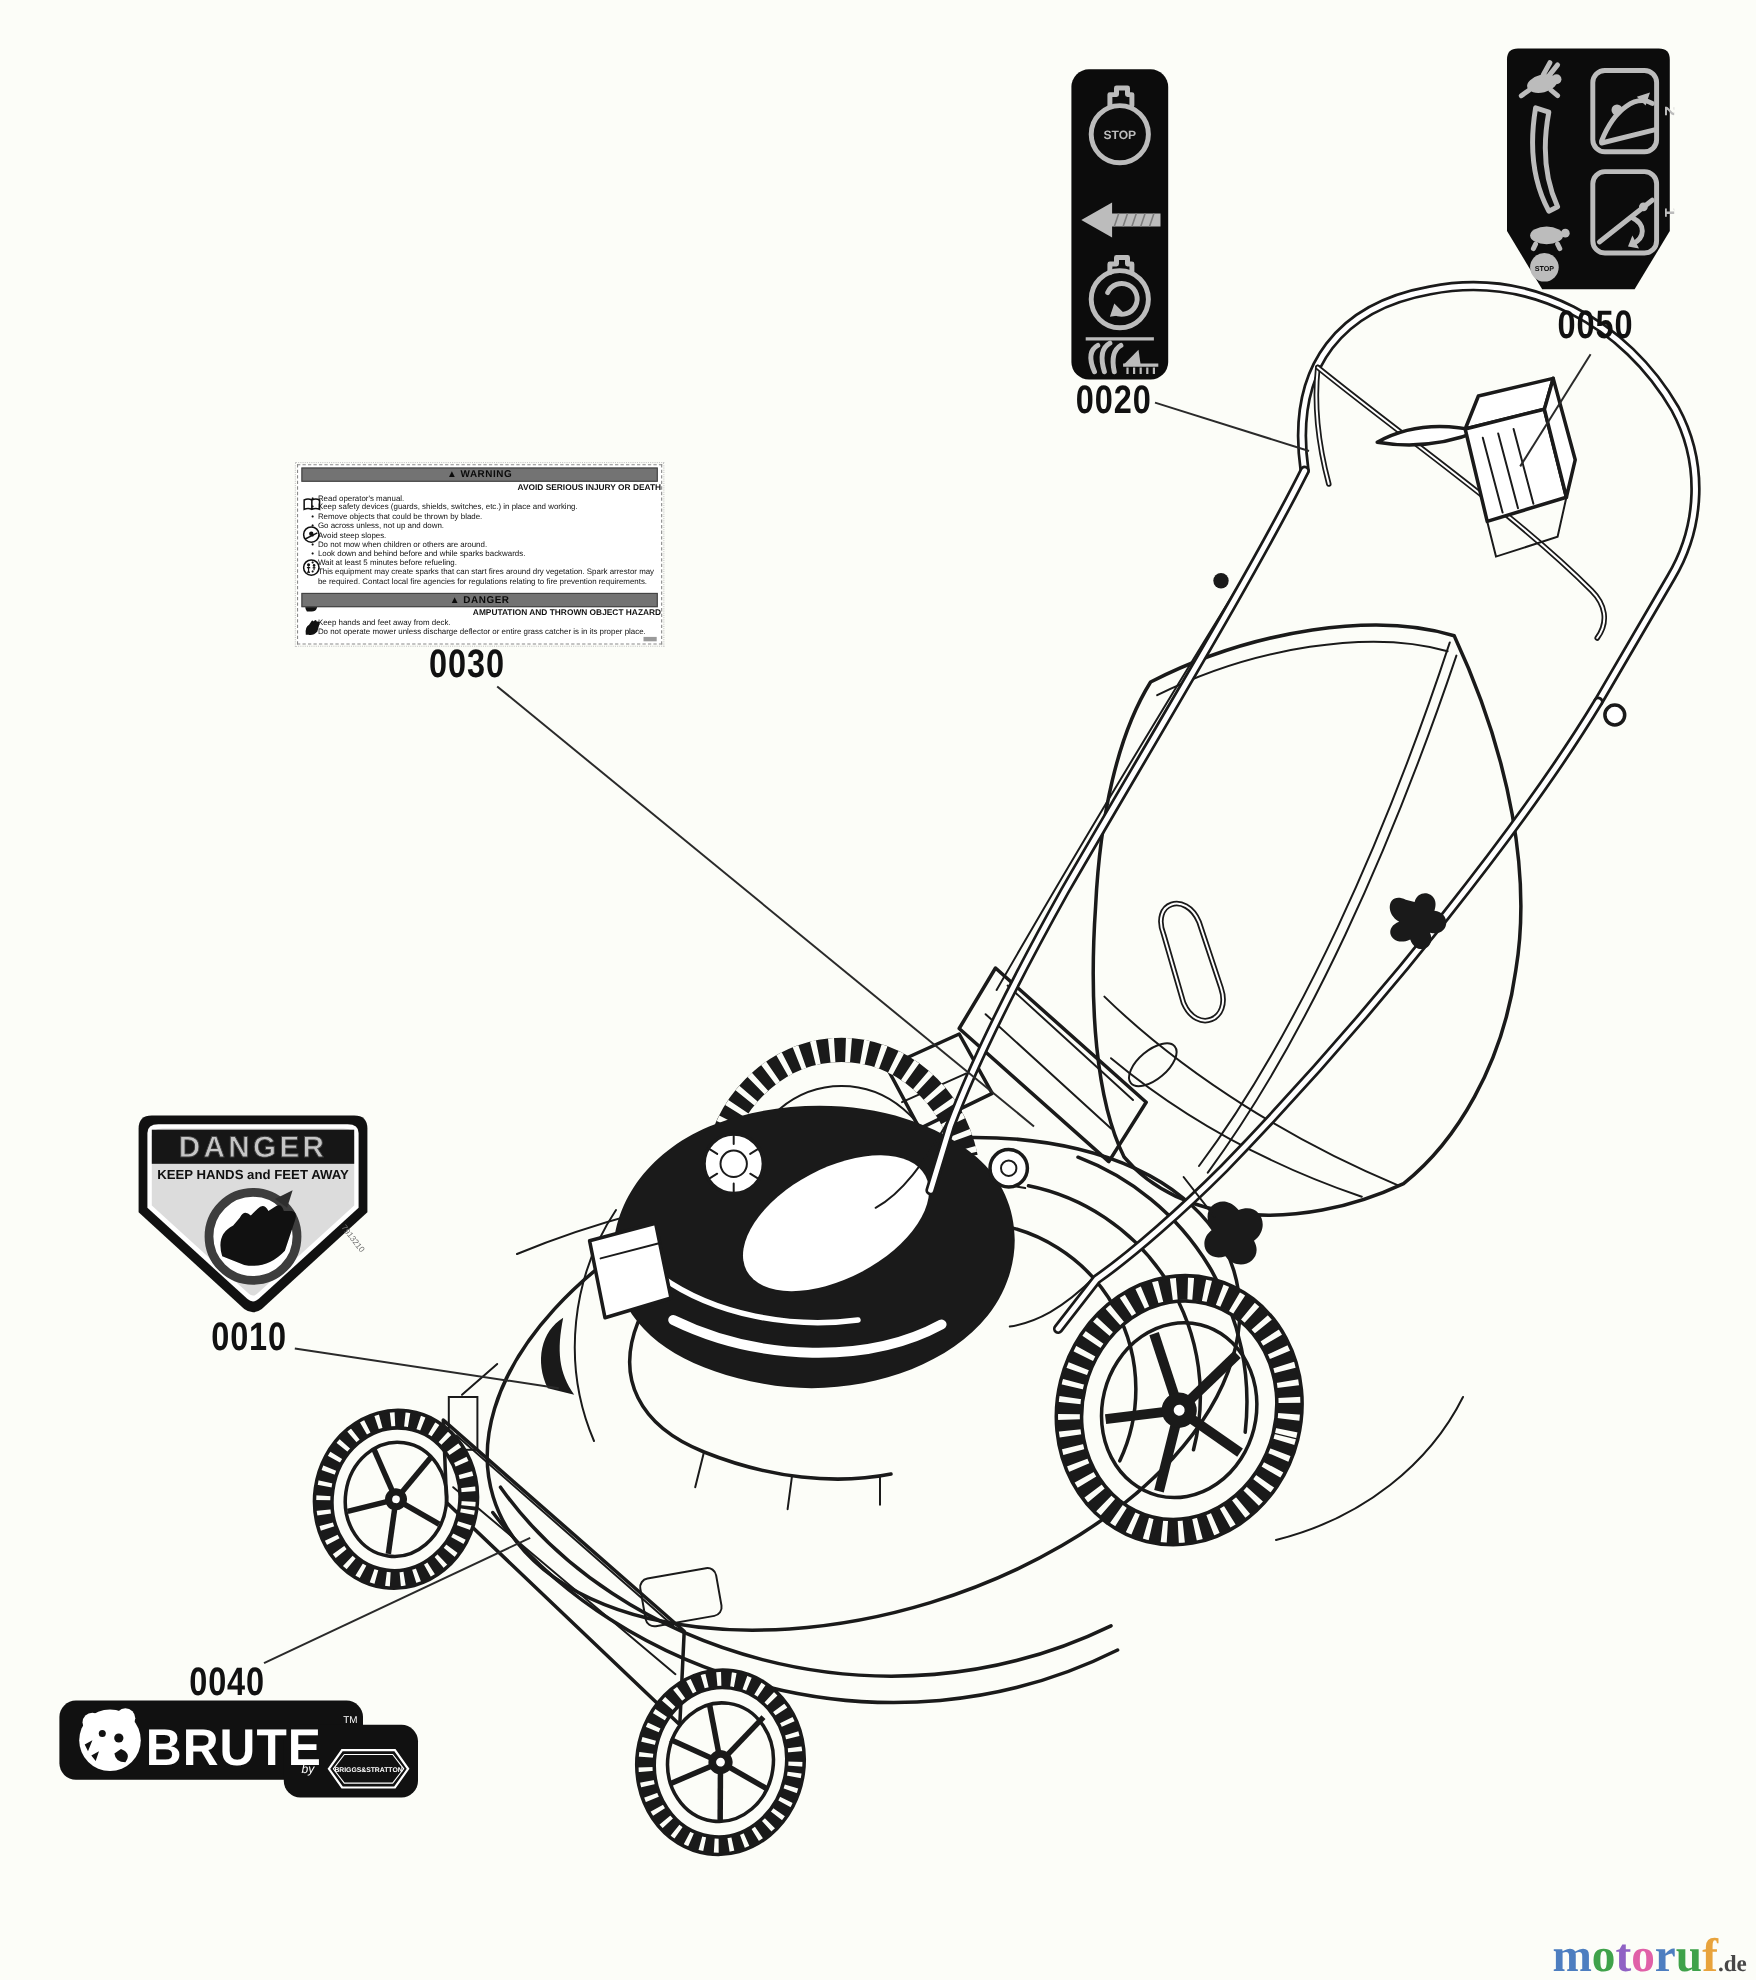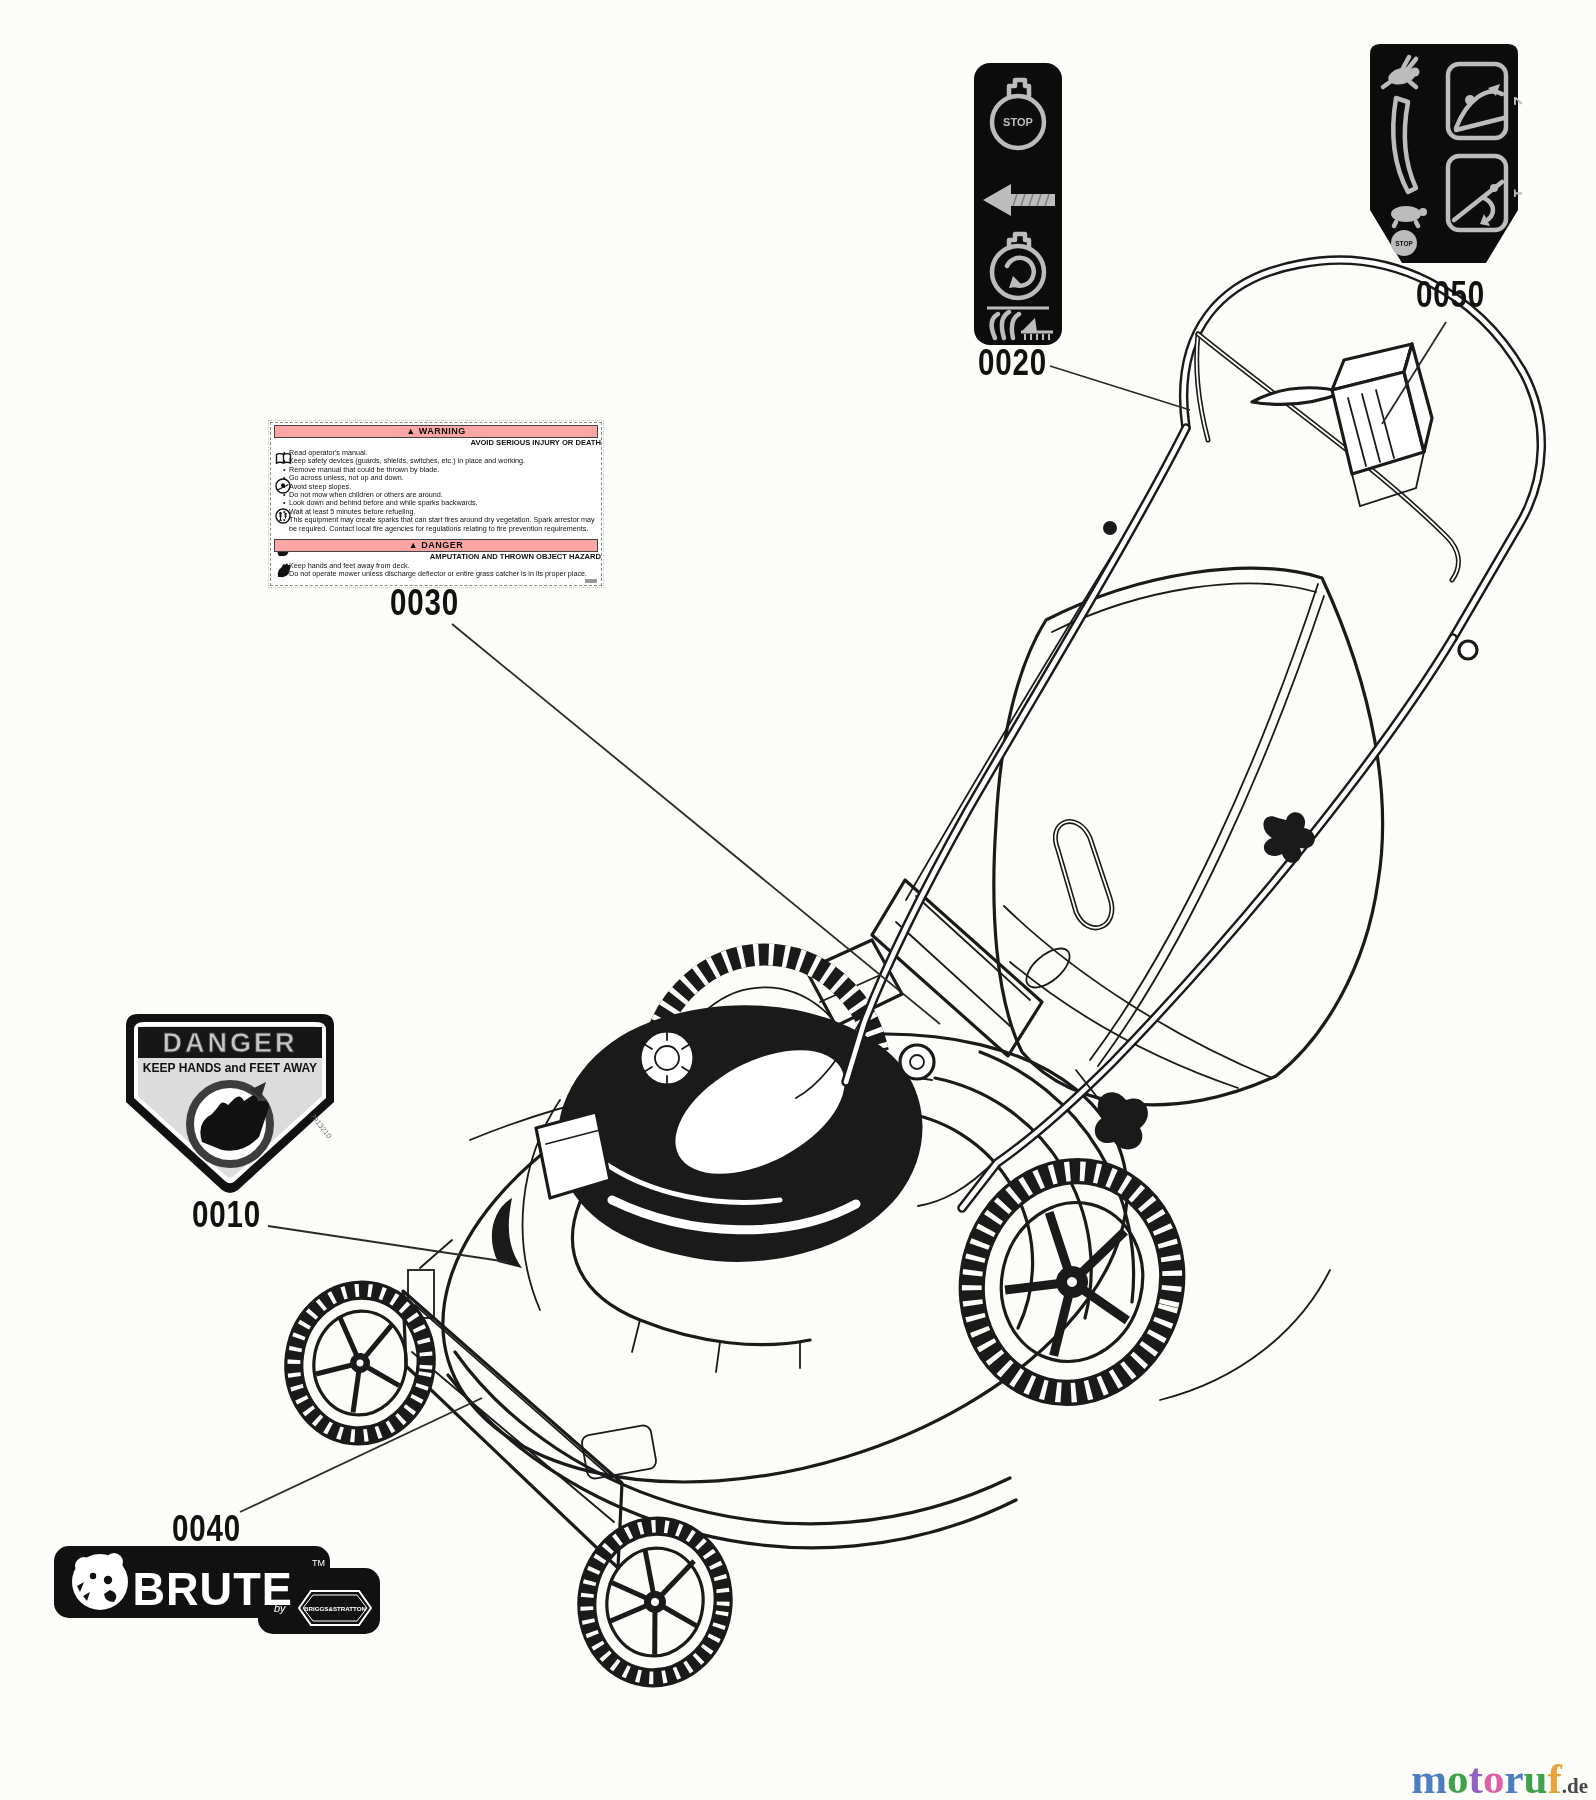--- a/index.html
+++ b/index.html
@@ -25,21 +25,21 @@
 
   
   .callout{position:absolute;font-weight:bold;font-size:36px;color:#111;
            transform:scaleX(0.82);transform-origin:left top;letter-spacing:1px;
            font-family:"Liberation Sans",sans-serif;}
 
   
   .decal-warning{position:absolute;left:270px;top:422px;width:332px;height:164px;
      background:#fff;border:1px dashed #8a8a8a;outline:1px dotted #c9c9c9;outline-offset:1px;
      box-sizing:border-box;font-family:"Liberation Sans",sans-serif;color:#111;}
-  .w-band{position:relative;margin:2px 3px 0 3px;height:13px;background:#fca5a5;
+  .w-band{position:relative;margin:2px 3px 0 3px;height:13px;background:#737373;
      border:1px solid #444;box-sizing:border-box;text-align:center;
      font-size:9px;font-weight:bold;line-height:11px;color:#0a0a0a;letter-spacing:.5px;}
   .w-sub{text-align:right;font-size:7.6px;font-weight:bold;line-height:10px;}
   .w-body{position:relative;margin-left:12px;margin-right:5px;}
   .wb{font-size:7.2px;line-height:8.4px;position:relative;padding-left:6px;}
   .wb::before{content:"•";position:absolute;left:0;top:0;}
   .icon-col{position:absolute;left:4px;width:20px;}
   .icon-col svg{position:absolute;left:0;}
 
   
@@ -262,21 +262,21 @@
       </svg>
       <svg width="16" height="15" style="top:94px">
         <path d="M4 14 Q1 10 4 6 Q4.5 9 6.5 9 Q5 5 8 1 Q8.5 5 11 7 Q12.5 4.5 12 3 Q15 7 13 11 Q12 14 8.5 14 Z" fill="#111"></path>
       </svg>
     </div>
 
     <div class="w-body" style="margin-top:1px">
       <div class="w-bullets">
           <div class="wb">Read operator's manual.</div>
           <div class="wb">Keep safety devices (guards, shields, switches, etc.) in place and working.</div>
-          <div class="wb">Remove manual that could be thrown by blade.</div>
+          <div class="wb">Remove objects that could be thrown by blade.</div>
           <div class="wb">Go across unless, not up and down.</div>
           <div class="wb">Avoid steep slopes.</div>
           <div class="wb">Do not mow when children or others are around.</div>
           <div class="wb">Look down and behind before and while sparks backwards.</div>
           <div class="wb">Wait at least 5 minutes before refueling.</div>
           <div class="wb">This equipment may create sparks that can start fires around dry vegetation. Spark arrestor may be required. Contact local fire agencies for regulations relating to fire prevention requirements.</div>
         </div>
     </div>
 
     <div class="w-band" style="margin-top:6px">

